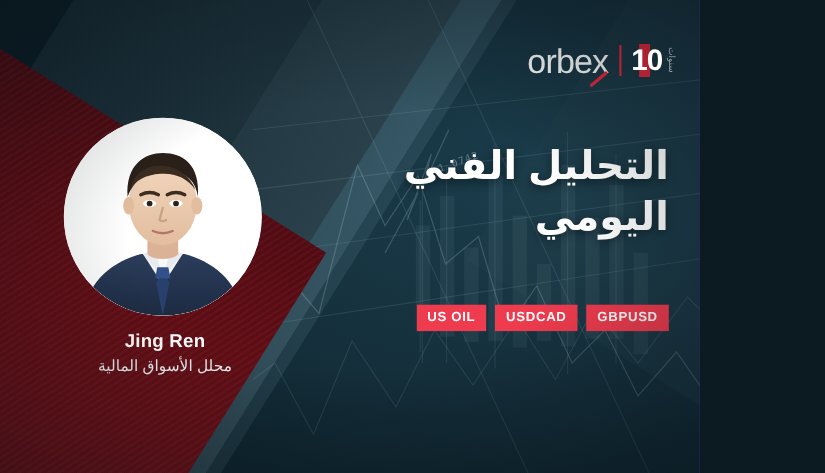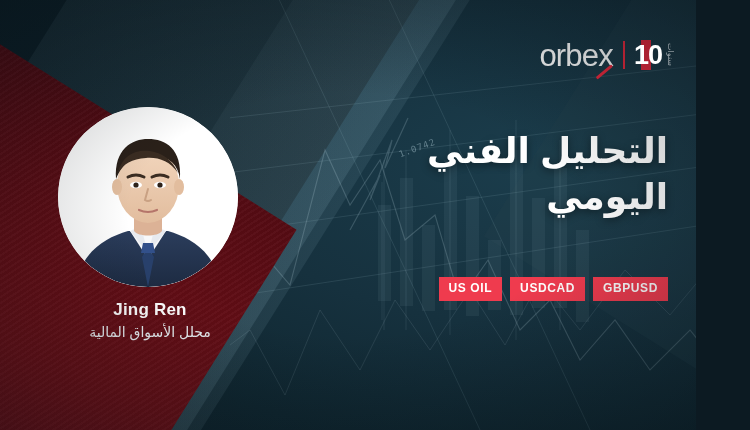--- a/index.html
+++ b/index.html
@@ -7,21 +7,21 @@
     margin: 0;
     padding: 0;
     background: #0c1a22;
   }
   body {
     font-family: "Liberation Sans", "DejaVu Sans", sans-serif;
   }
 
   #banner {
     position: relative;
-    width: 696px;
+    width: 636px;
     height: 430px;
     overflow: hidden;
     background: #4c1d95;
   }
 
   
   .bg-base {
     position: absolute;
     inset: 0;
     background:

